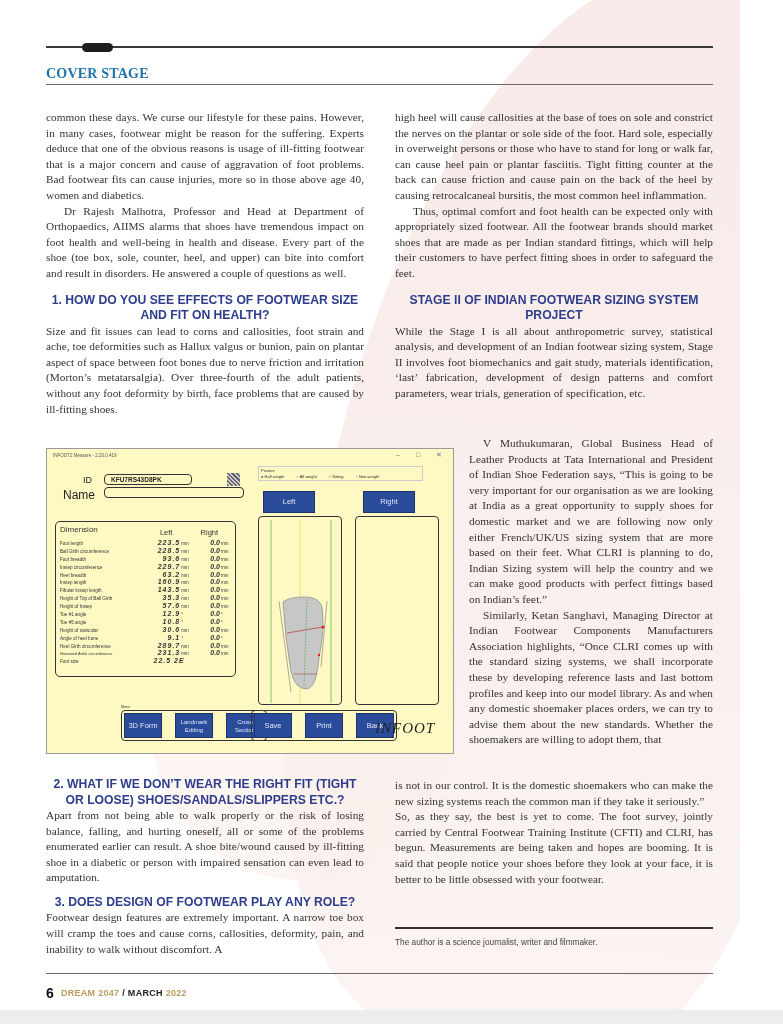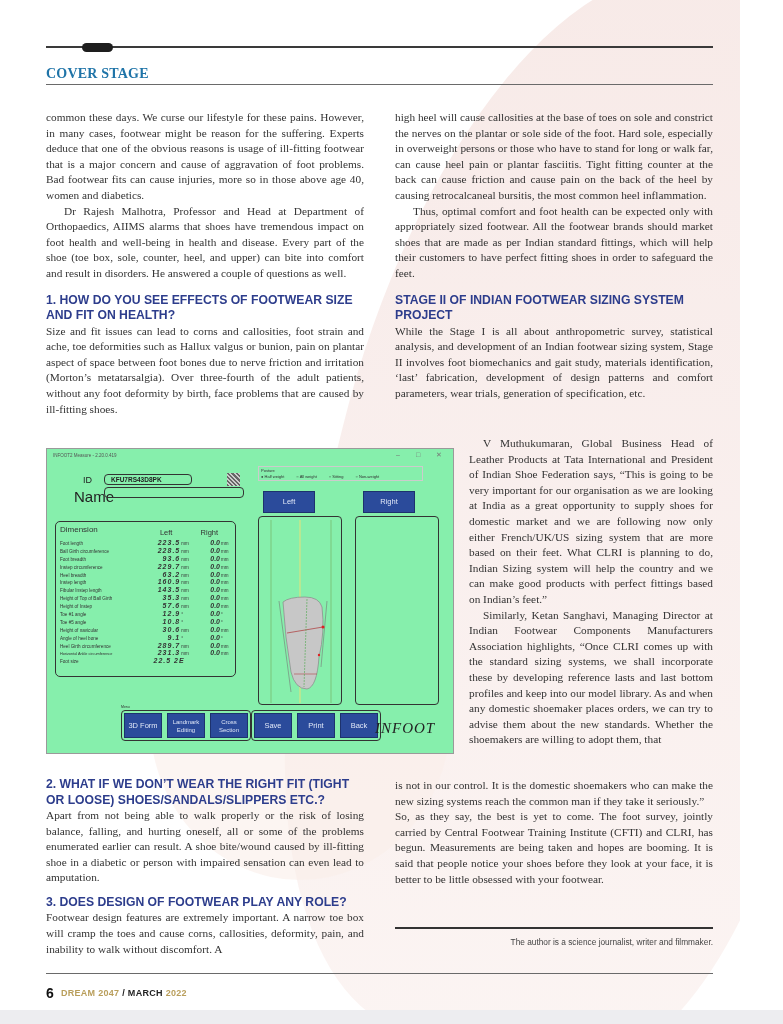--- a/index.html
+++ b/index.html
@@ -8,57 +8,57 @@
 .bgshape1{position:absolute;left:330px;top:-40px;width:520px;height:1100px;background:linear-gradient(170deg,#f6e6e3 0%,#f8ecea 50%,#fbf3f1 100%);border-radius:48% 20% 30% 40%;transform:rotate(14deg);opacity:.85}
 .bgshape2{position:absolute;left:150px;top:560px;width:300px;height:320px;background:#faeeea;border-radius:50%;opacity:.6}
 .bgfade{position:absolute;left:740px;top:0;width:43px;height:1024px;background:#fff}
 .topline2{position:absolute;left:46px;top:46px;width:667px;height:2px;background:#3a3a3a}
 .pill{position:absolute;left:82px;top:43px;width:31px;height:9px;background:#1e1e1e;border-radius:5px}
 .section-label{position:absolute;left:46px;top:66px;font-family:"Liberation Serif",serif;font-weight:bold;font-size:14px;color:#1f74a8;letter-spacing:.2px}
 .sectline{position:absolute;left:46px;top:84px;width:667px;height:1px;background:#6a6a6a}
 .col{position:absolute;font-size:11.3px;line-height:15.6px;text-align:justify;color:#333}
 .col p{text-indent:0}
 .col p.ind{text-indent:18px}
-.h{font-family:"Liberation Sans",sans-serif;font-weight:bold;color:#2d3d8c;font-size:12.2px;line-height:15.5px;text-align:left;margin-top:9px}
+.h{font-family:"Liberation Sans",sans-serif;font-weight:bold;color:#2d3d8c;font-size:12.2px;line-height:15.5px;text-align:center;margin-top:9px}
 .col1{left:46px;top:110px;width:318px}
 .col2{left:395px;top:110px;width:318px}
 .quote{position:absolute;left:469px;top:436px;width:244px;font-size:11.3px;line-height:15.6px;text-align:justify;color:#333}
 .tail{position:absolute;left:395px;top:778px;width:318px;font-size:11.3px;line-height:15.6px;text-align:justify;color:#333}
 .col1b{position:absolute;left:46px;top:777px;width:318px;font-size:11.3px;line-height:15.6px;text-align:justify;color:#333}
 .col1b .h{margin-top:0}
 .col1b .h2{margin-top:9px}
 
-.app{position:absolute;left:46px;top:448px;width:408px;height:306px;background:#86efac;border:1px solid #9a9a9a;font-family:"Liberation Sans",sans-serif}
+.app{position:absolute;left:46px;top:448px;width:408px;height:306px;background:#fef9c3;border:1px solid #9a9a9a;font-family:"Liberation Sans",sans-serif}
 .titlebar{height:14px;font-size:4.5px;color:#555;padding:4px 0 0 6px;position:relative}
 .winctl{position:absolute;right:4px;top:2px;font-size:7px;color:#777;letter-spacing:7px}
 .idlabel{position:absolute;left:36px;top:26px;font-size:9px;color:#222}
 .idbox{position:absolute;left:57px;top:25px;width:88px;height:11px;border:1.3px solid #333;border-radius:4px;font-size:6.5px;font-weight:bold;padding:1px 6px;color:#222}
-.namelabel{position:absolute;left:27px;top:39px;font-size:15px;color:#222}
+.namelabel{position:absolute;left:16px;top:39px;font-size:12px;color:#222}
 .namebox{position:absolute;left:57px;top:38px;width:140px;height:11px;border:1.3px solid #333;border-radius:4px}
 .qr{position:absolute;left:180px;top:24px;width:13px;height:13px;background:repeating-linear-gradient(45deg,#666 0 1.5px,#ccc 1.5px 3px)}
 .posture{position:absolute;left:211px;top:17px;width:165px;height:15px;border:1px solid #ccc;font-size:4px;color:#333;padding:1px 2px}
 .posture .opts{display:flex;gap:12px;margin-top:1px}
 .bluebtn{position:absolute;background:#2b4b9b;color:#dfe6f7;border:1px solid #1d326d;font-size:7.5px;display:flex;align-items:center;justify-content:center;text-align:center;line-height:8px}
 .dim{position:absolute;left:8px;top:72px;width:181px;height:156px;border:1.3px solid #333;border-radius:5px;padding:3px 4px;font-size:4.6px;color:#333}
 .dim .hdr{display:flex;font-size:7.5px;margin-bottom:2px}
 .dim .hdr .n{width:86px;font-size:8px}
 .dim .hdr .l{width:44px;text-align:center;margin-top:3px}
 .dim .hdr .r{width:44px;text-align:center;margin-top:3px}
 .dim .row{display:flex;align-items:baseline;height:7.9px}
 .dim .row .n{width:80px;white-space:nowrap;overflow:hidden}
 .dim .row .l{width:52px;text-align:right;font-style:italic;font-weight:bold;font-size:7px;letter-spacing:1px}
 .dim .row .r{width:40px;text-align:right;font-style:italic;font-weight:bold;font-size:7px}
 .dim .u{font-size:4.5px;font-style:normal;font-weight:normal;margin-left:1px;letter-spacing:0;display:inline-block;width:10px;text-align:left}
 .viewL{position:absolute;left:211px;top:67px;width:84px;height:189px;border:1.3px solid #333;border-radius:4px;overflow:hidden}
 .viewR{position:absolute;left:308px;top:67px;width:84px;height:189px;border:1.3px solid #333;border-radius:4px}
-.btngroup{position:absolute;border:1.3px solid #333;border-radius:4px;padding:2px;display:flex;gap:5px}
+.btngroup{position:absolute;border:1.3px solid #333;border-radius:4px;padding:2px;display:flex;gap:13px}
 .btngroup .bluebtn{position:static}
 .logo{position:absolute;left:328px;top:271px;font-family:"Liberation Serif",serif;font-style:italic;font-weight:normal;font-size:15px;color:#222;letter-spacing:1px}
 .author-rule{position:absolute;left:395px;top:927px;width:318px;height:2px;background:#333}
-.author{position:absolute;left:395px;top:936px;width:318px;text-align:right;font-family:"Liberation Sans",sans-serif;font-size:8.3px;line-height:13px;color:#444}
+.author{position:absolute;left:395px;top:936px;width:318px;font-family:"Liberation Sans",sans-serif;font-size:8.3px;line-height:13px;color:#444}
 .author b{color:#222}
 .bottomrule{position:absolute;left:46px;top:973px;width:667px;height:1px;background:#6a6a6a}
 .footer{position:absolute;left:46px;top:985px;font-family:"Liberation Sans",sans-serif;font-size:9px;font-weight:bold;letter-spacing:.3px}
 .footer .pg{font-size:14px;color:#111;margin-right:4px;vertical-align:-2px}
 .footer .gold{color:#b99e5b}
 .footer .dark{color:#222}
 .graybar{position:absolute;left:0;top:1010px;width:783px;height:14px;background:#ededf0}
 </style>
 </head>
 <body>

